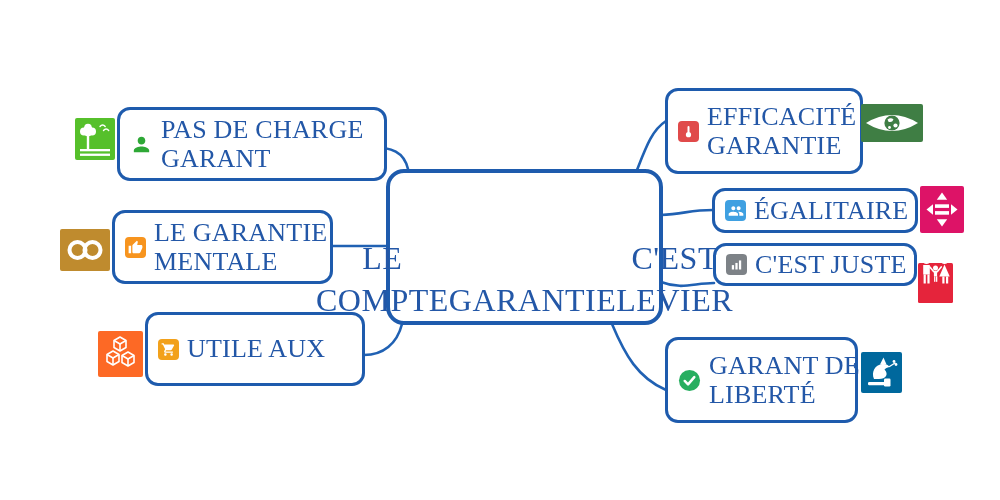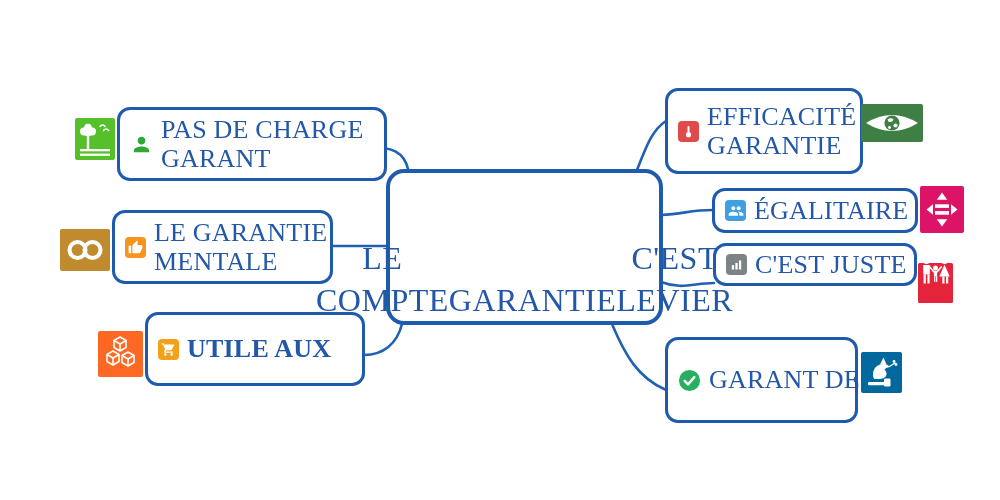--- a/index.html
+++ b/index.html
@@ -67,21 +67,21 @@
       <svg width="15" height="15" viewBox="0 0 24 24">
         <path fill="#ffffff" d="M1 21h4V9H1v12zM23 10c0-1.1-.9-2-2-2h-6.31l.95-4.57.03-.32c0-.41-.17-.79-.44-1.06L14.17 1 7.59 7.59C7.22 7.95 7 8.45 7 9v10c0 1.1.9 2 2 2h9c.83 0 1.54-.5 1.84-1.22l3.02-7.05c.09-.23.14-.47.14-.73v-2z"></path>
       </svg>
     </span>
     <div class="label">
       <span>LE GARANTIE</span>
         <span>MENTALE</span>
     </div>
   </div>
 
-  <div class="node" style="left: 145px; top: 312px; width: 220px; height: 74px; border-color: rgb(30, 91, 173); font-weight: bold;">
+  <div class="node" style="left: 145px; top: 312px; width: 220px; height: 74px; border-color: rgb(30, 91, 173);">
     <span class="mini sq" style="background-color: rgb(242, 161, 27);">
       <svg width="15" height="15" viewBox="0 0 24 24">
         <path fill="#ffffff" d="M7 18c-1.1 0-1.99.9-1.99 2S5.9 22 7 22s2-.9 2-2-.9-2-2-2zM1 2v2h2l3.6 7.59-1.35 2.45c-.16.28-.25.61-.25.96 0 1.1.9 2 2 2h12v-2H7.42c-.14 0-.25-.11-.25-.25l.03-.12.9-1.63h7.45c.75 0 1.41-.41 1.75-1.03l3.58-6.49c.08-.14.12-.31.12-.48 0-.55-.45-1-1-1H5.21l-.94-2H1zm16 16c-1.1 0-1.99.9-1.99 2s.89 2 1.99 2 2-.9 2-2-.9-2-2-2z"></path>
       </svg>
     </span>
     <div class="label">
       <span>UTILE AUX</span>
     </div>
   </div>
 
@@ -124,20 +124,21 @@
 
   <div class="node" style="left: 665px; top: 337px; width: 193px; height: 86px; border-color: rgb(30, 91, 173);">
     <span class="mini">
       <svg width="23" height="23" viewBox="0 0 24 24">
         <circle cx="12" cy="12" r="11" fill="#27AE60"></circle>
         <path d="M7 12.5 L10.5 16 L17 8.5" fill="none" stroke="#ffffff" stroke-width="2.6" stroke-linecap="round" stroke-linejoin="round"></path>
       </svg>
     </span>
     <div class="label">
       <span>GARANT DE</span>
+        <span>LIBERTÉ</span>
     </div>
   </div>
 
   <span class="badge" style="left:75px;top:118px;">
     <svg width="40" height="42" viewBox="0 0 40 42">
       <rect width="40" height="42" rx="2" fill="#56C02B"></rect>
       <circle cx="13" cy="9.5" r="3.8" fill="#ffffff"></circle>
       <circle cx="9" cy="13.5" r="4" fill="#ffffff"></circle>
       <circle cx="17" cy="13.5" r="4" fill="#ffffff"></circle>
       <circle cx="13" cy="13" r="5.2" fill="#ffffff"></circle>

